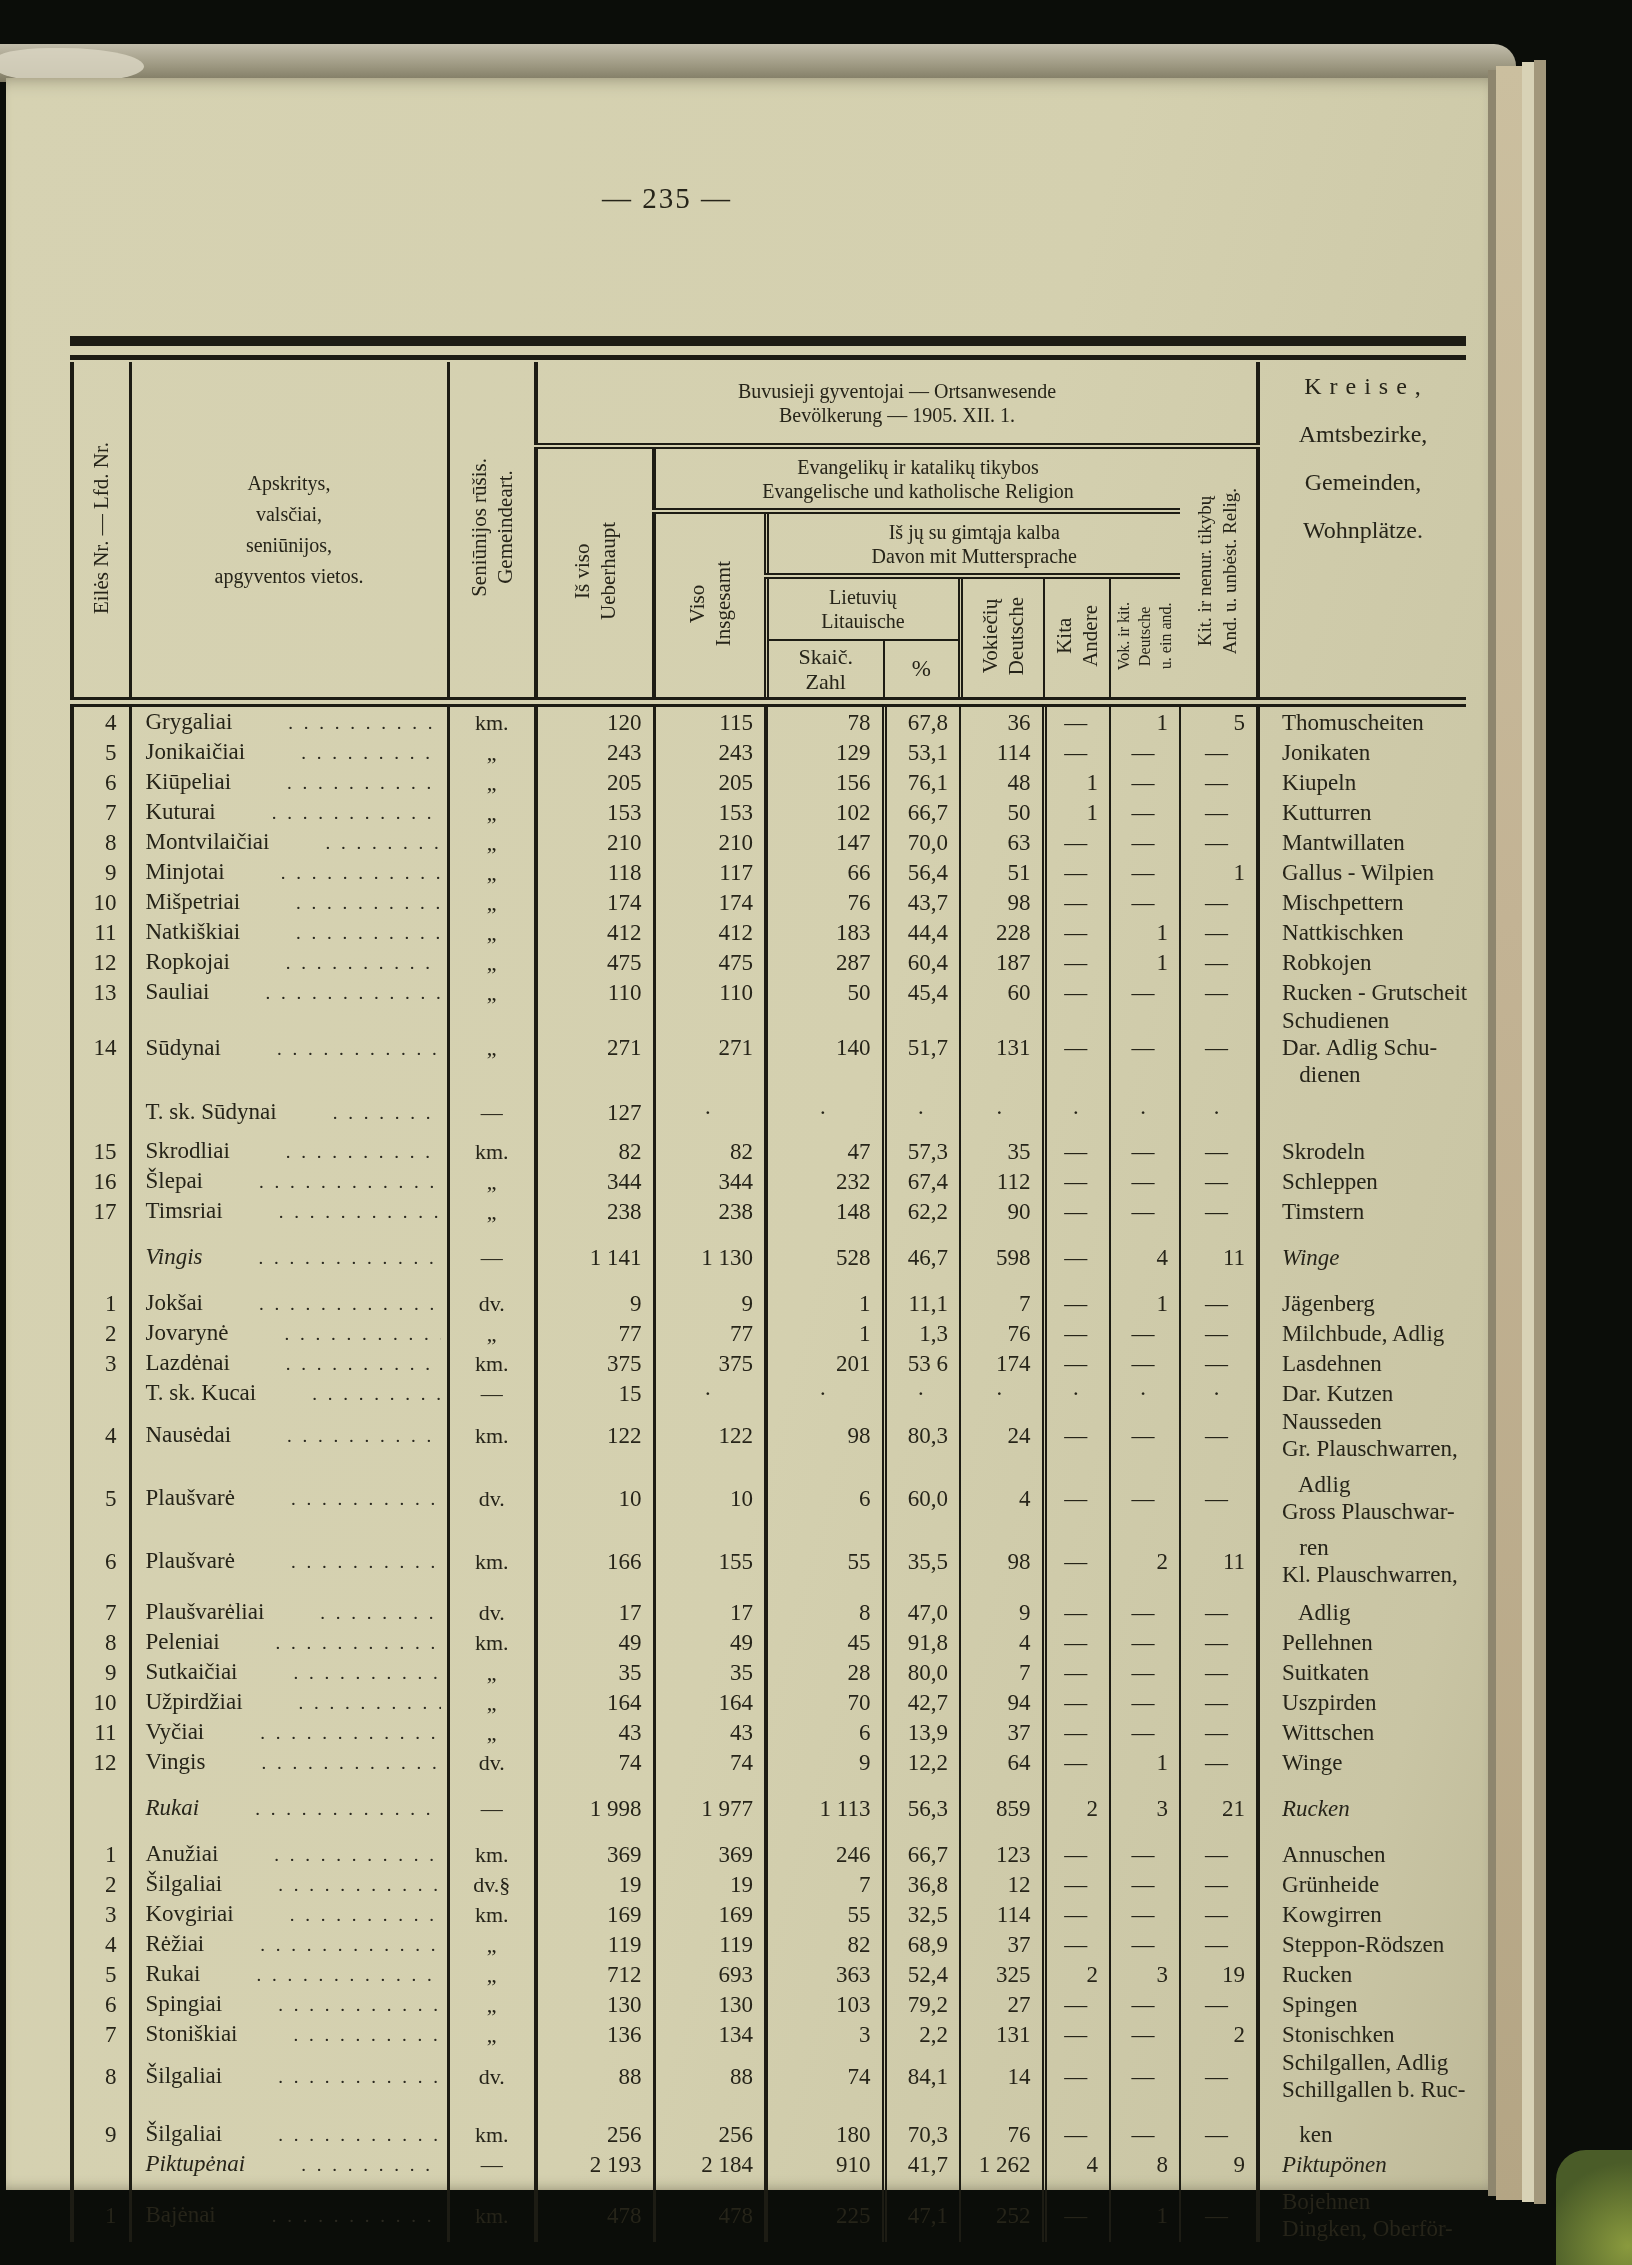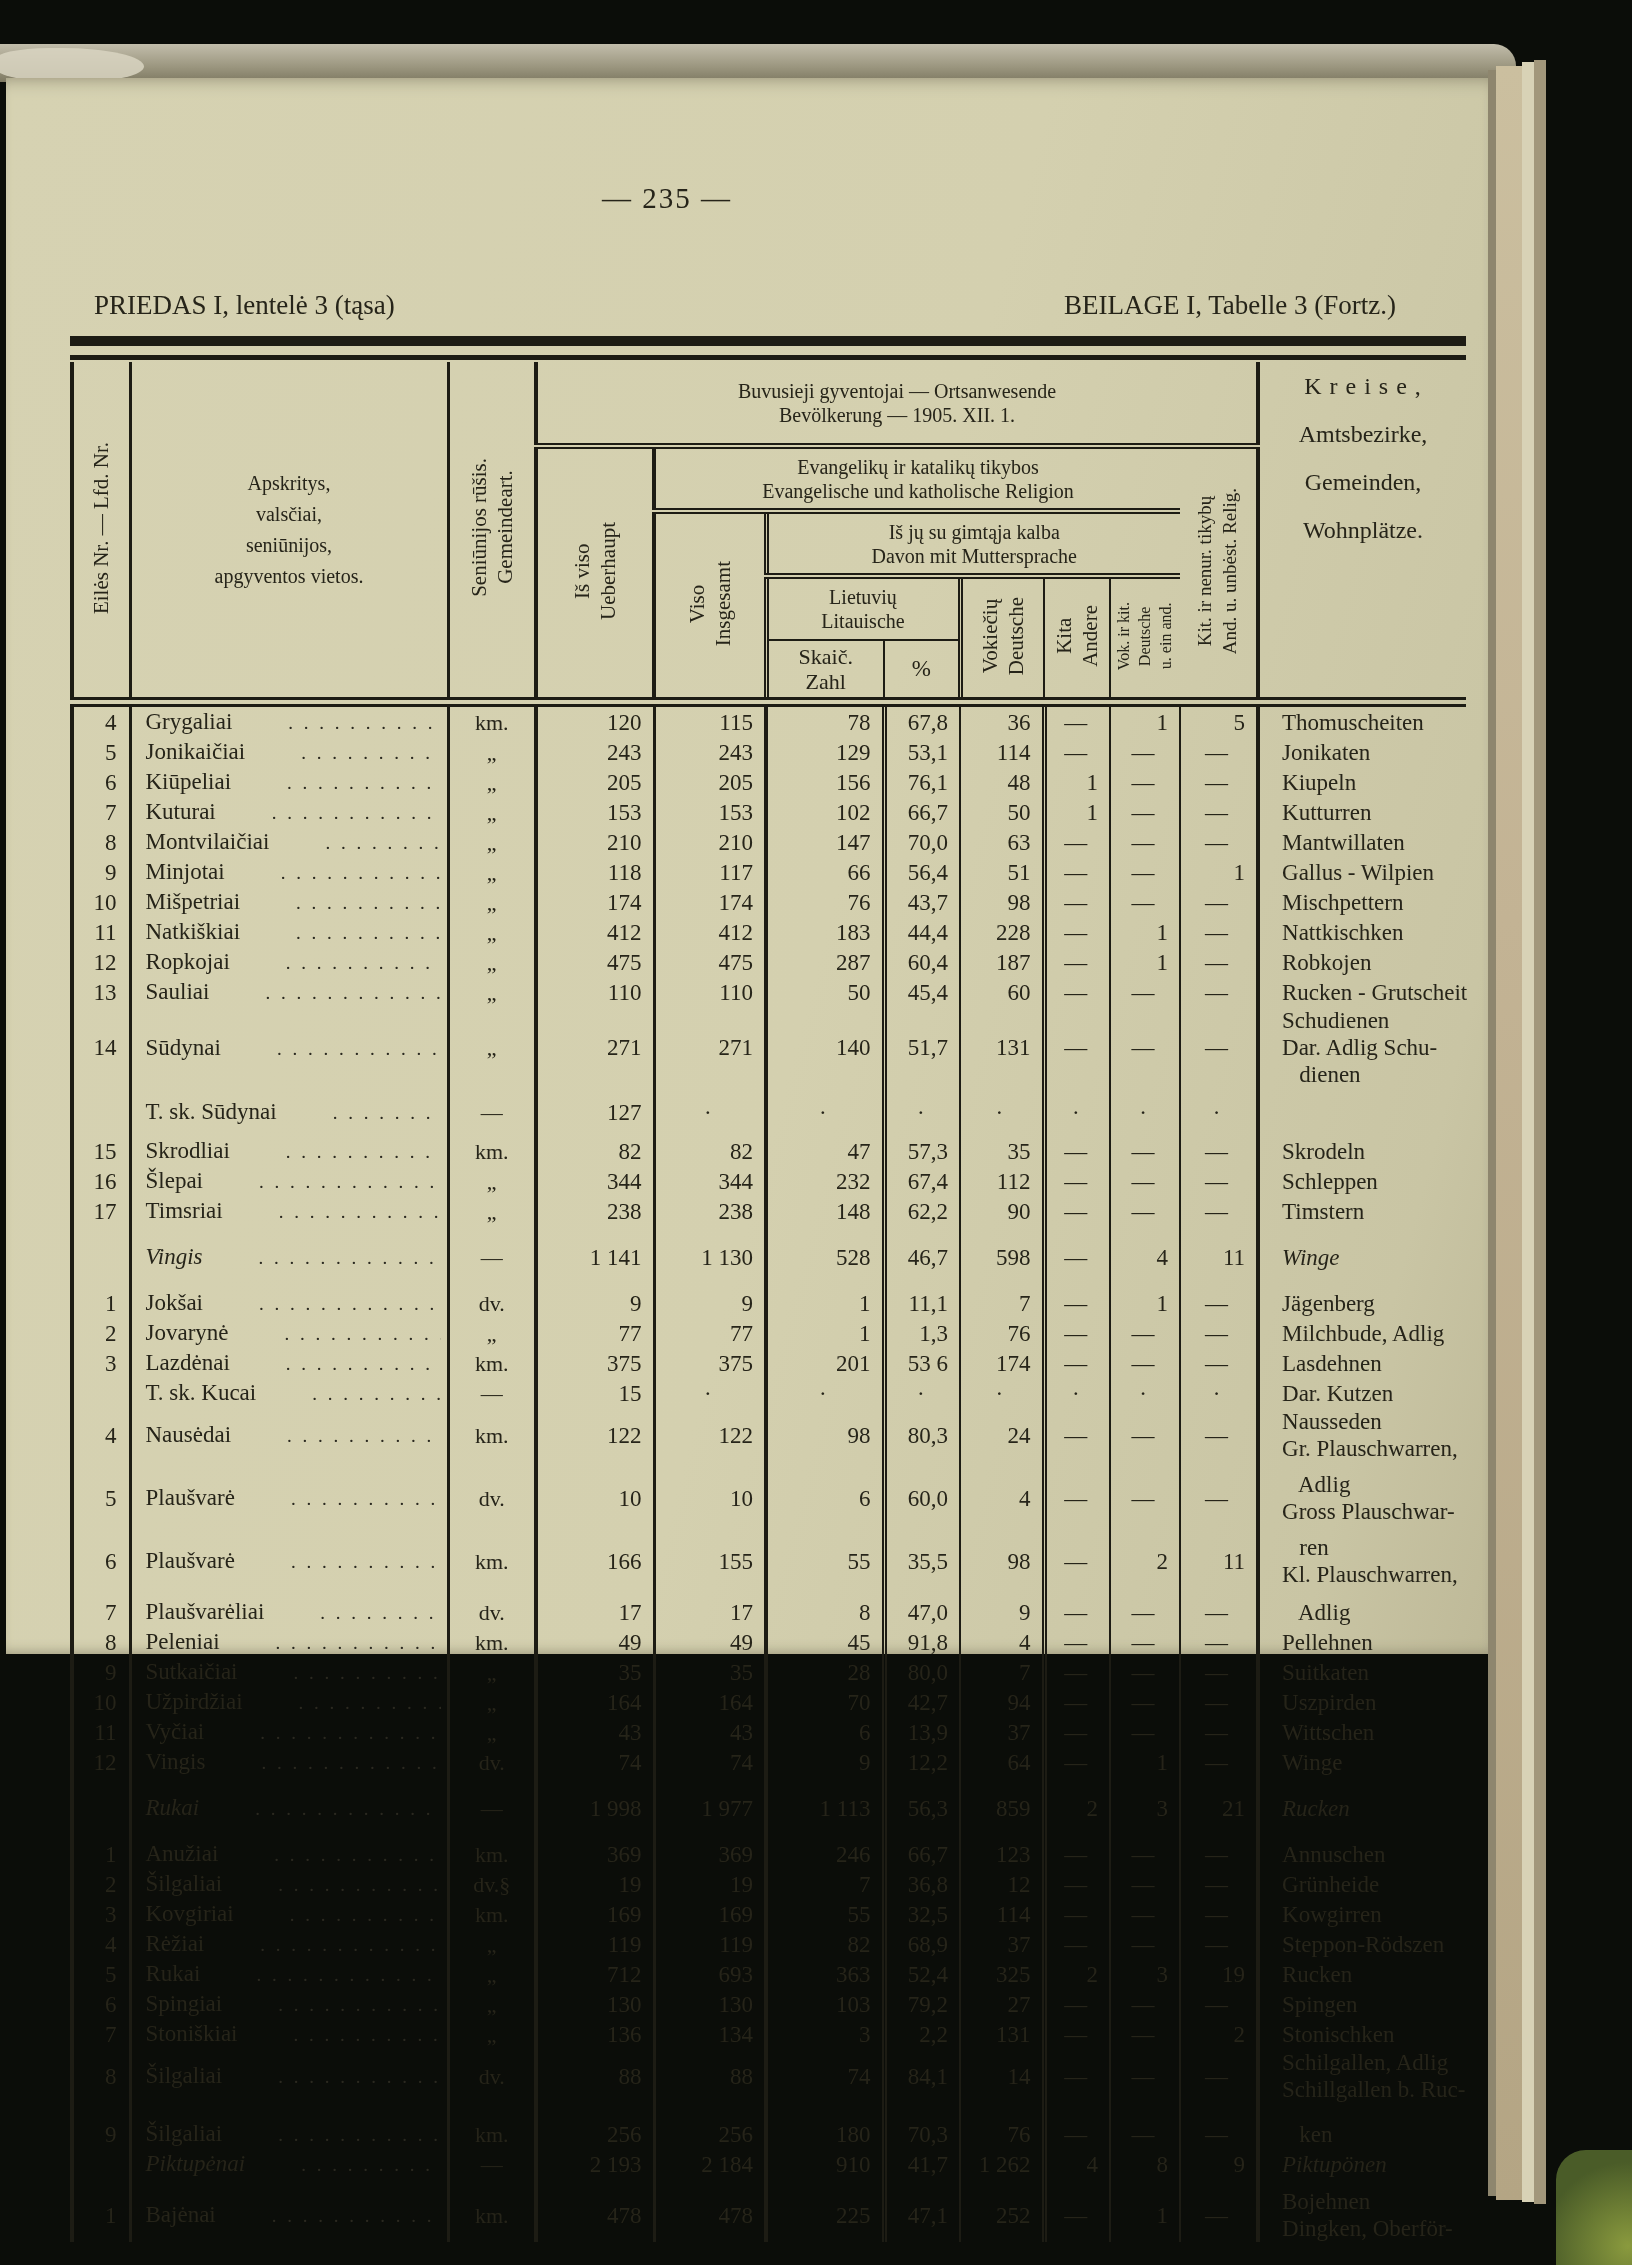--- a/index.html
+++ b/index.html
@@ -6,21 +6,21 @@
   body{width:1632px;height:2265px;position:relative;overflow:hidden;
        font-family:"Liberation Serif","DejaVu Serif",serif;color:#262419;}
   .scene{position:absolute;inset:0;}
   
   .cover-top{position:absolute;left:0;top:44px;width:1516px;height:38px;
     background:linear-gradient(#c2bdab,#9b967f 60%,#7e7962);
     border-radius:0 22px 14px 0;}
   .corner-blob{position:absolute;left:-6px;top:48px;width:150px;height:34px;
     background:#d9d5c2;border-radius:40% 60% 50% 50%;opacity:.85;}
   
-  .page{position:absolute;left:6px;top:78px;width:1482px;height:1576px;
+  .page{position:absolute;left:6px;top:78px;width:1482px;height:2112px;
     background:linear-gradient(105deg,#d6d2b2 0%,#d4d0af 55%,#c9c5a4 90%,#beb998 100%);
     box-shadow:inset 0 14px 18px -14px #8e8970, inset 0 -10px 14px -10px #8e8970;}
   
   .edge1{position:absolute;left:1488px;top:70px;width:8px;height:2126px;background:#8e866e;}
   .edge2{position:absolute;left:1496px;top:66px;width:26px;height:2134px;
     background:linear-gradient(#cbbf9f,#c3b394 40%,#b4a584);}
   .edge3{position:absolute;left:1522px;top:62px;width:12px;height:2140px;background:#d8d2b6;}
   .edge4{position:absolute;left:1534px;top:60px;width:12px;height:2144px;background:#a2977b;}
   .green-corner{position:absolute;left:1556px;top:2150px;width:90px;height:120px;
     background:radial-gradient(circle at 80% 80%,#8a9a3e,#4a5c28 70%);border-radius:30px 0 0 0;}
@@ -81,24 +81,20 @@
   tr.sp-md td{padding-top:16px;}
 </style>
 </head>
 <body>
 
 <div class="scene">
   <div class="cover-top"></div>
   <div class="corner-blob"></div>
   <div class="page">
     <div class="page-number">— 235 —</div>
-    <div class="captions">
-      <span>PRIEDAS I, lentelė 3 (tąsa)</span>
-      <span>BEILAGE I, Tabelle 3 (Fortz.)</span>
-    </div>
 
     <div class="tablezone">
       <div class="toprule"></div>
 
       <table>
         <colgroup>
           <col class="c-eil">
             <col class="c-name">
             <col class="c-rusis">
             <col class="c-isviso">

